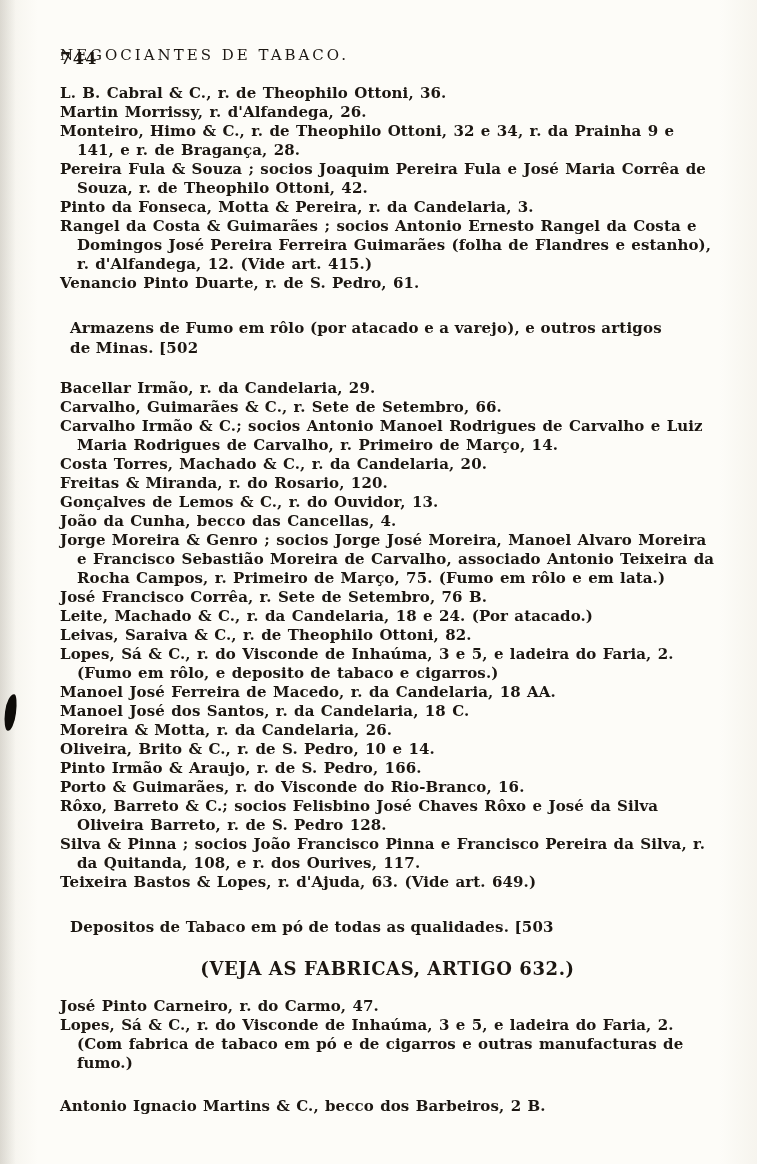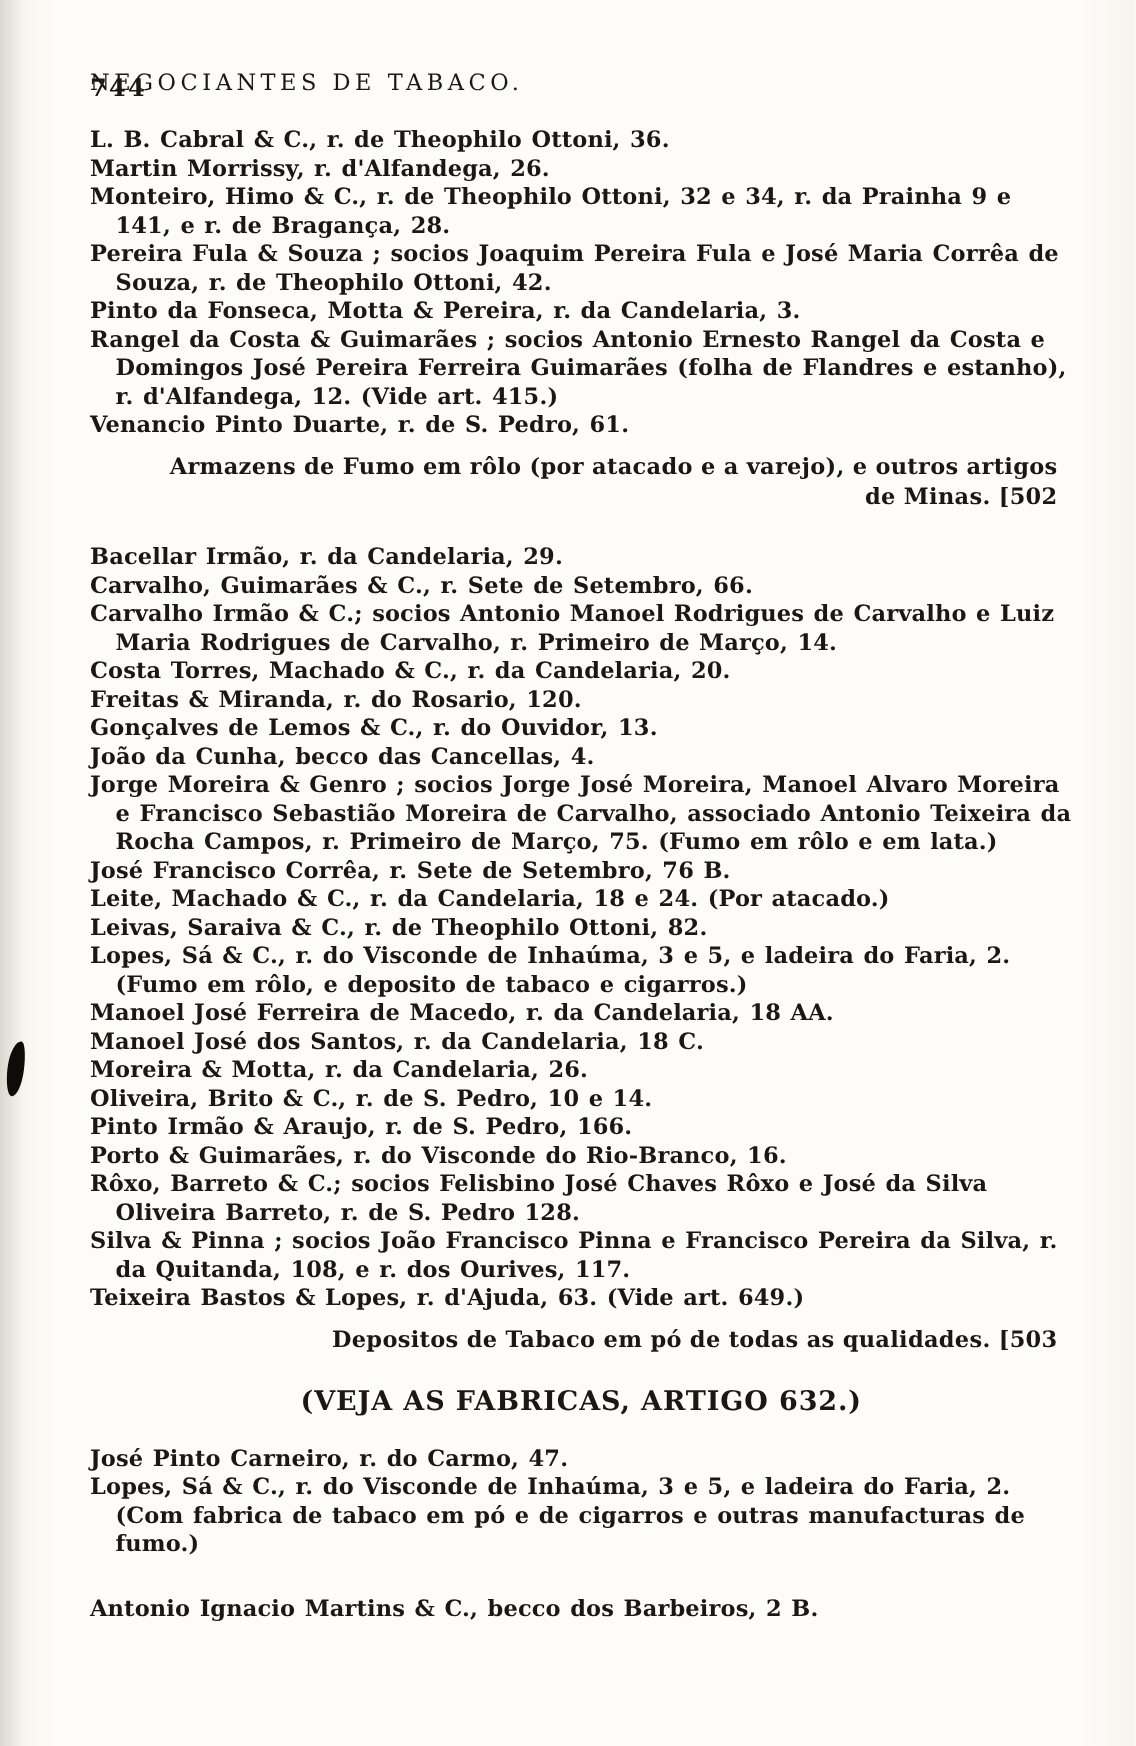--- a/index.html
+++ b/index.html
@@ -38,24 +38,24 @@
     margin: 0;
     font-size: 15px;
     line-height: 19px;
     font-weight: bold;
     letter-spacing: 0.1px;
     padding-left: 17px;
     text-indent: -17px;
     word-spacing: 1px;
   }
   .section-heading {
-    margin: 8px 10px 21px;
+    margin: 25px 10px 21px;
     font-size: 15px;
     font-weight: bold;
-    text-align: right;
+    text-align: left;
     line-height: 20px;
     letter-spacing: 0.2px;
   }
   .section-heading .hline { display: block; }
   .section-subheading {
     margin: 14px 0 18px;
     text-align: center;
     font-size: 18px;
     font-weight: bold;
     letter-spacing: 0.6px;

